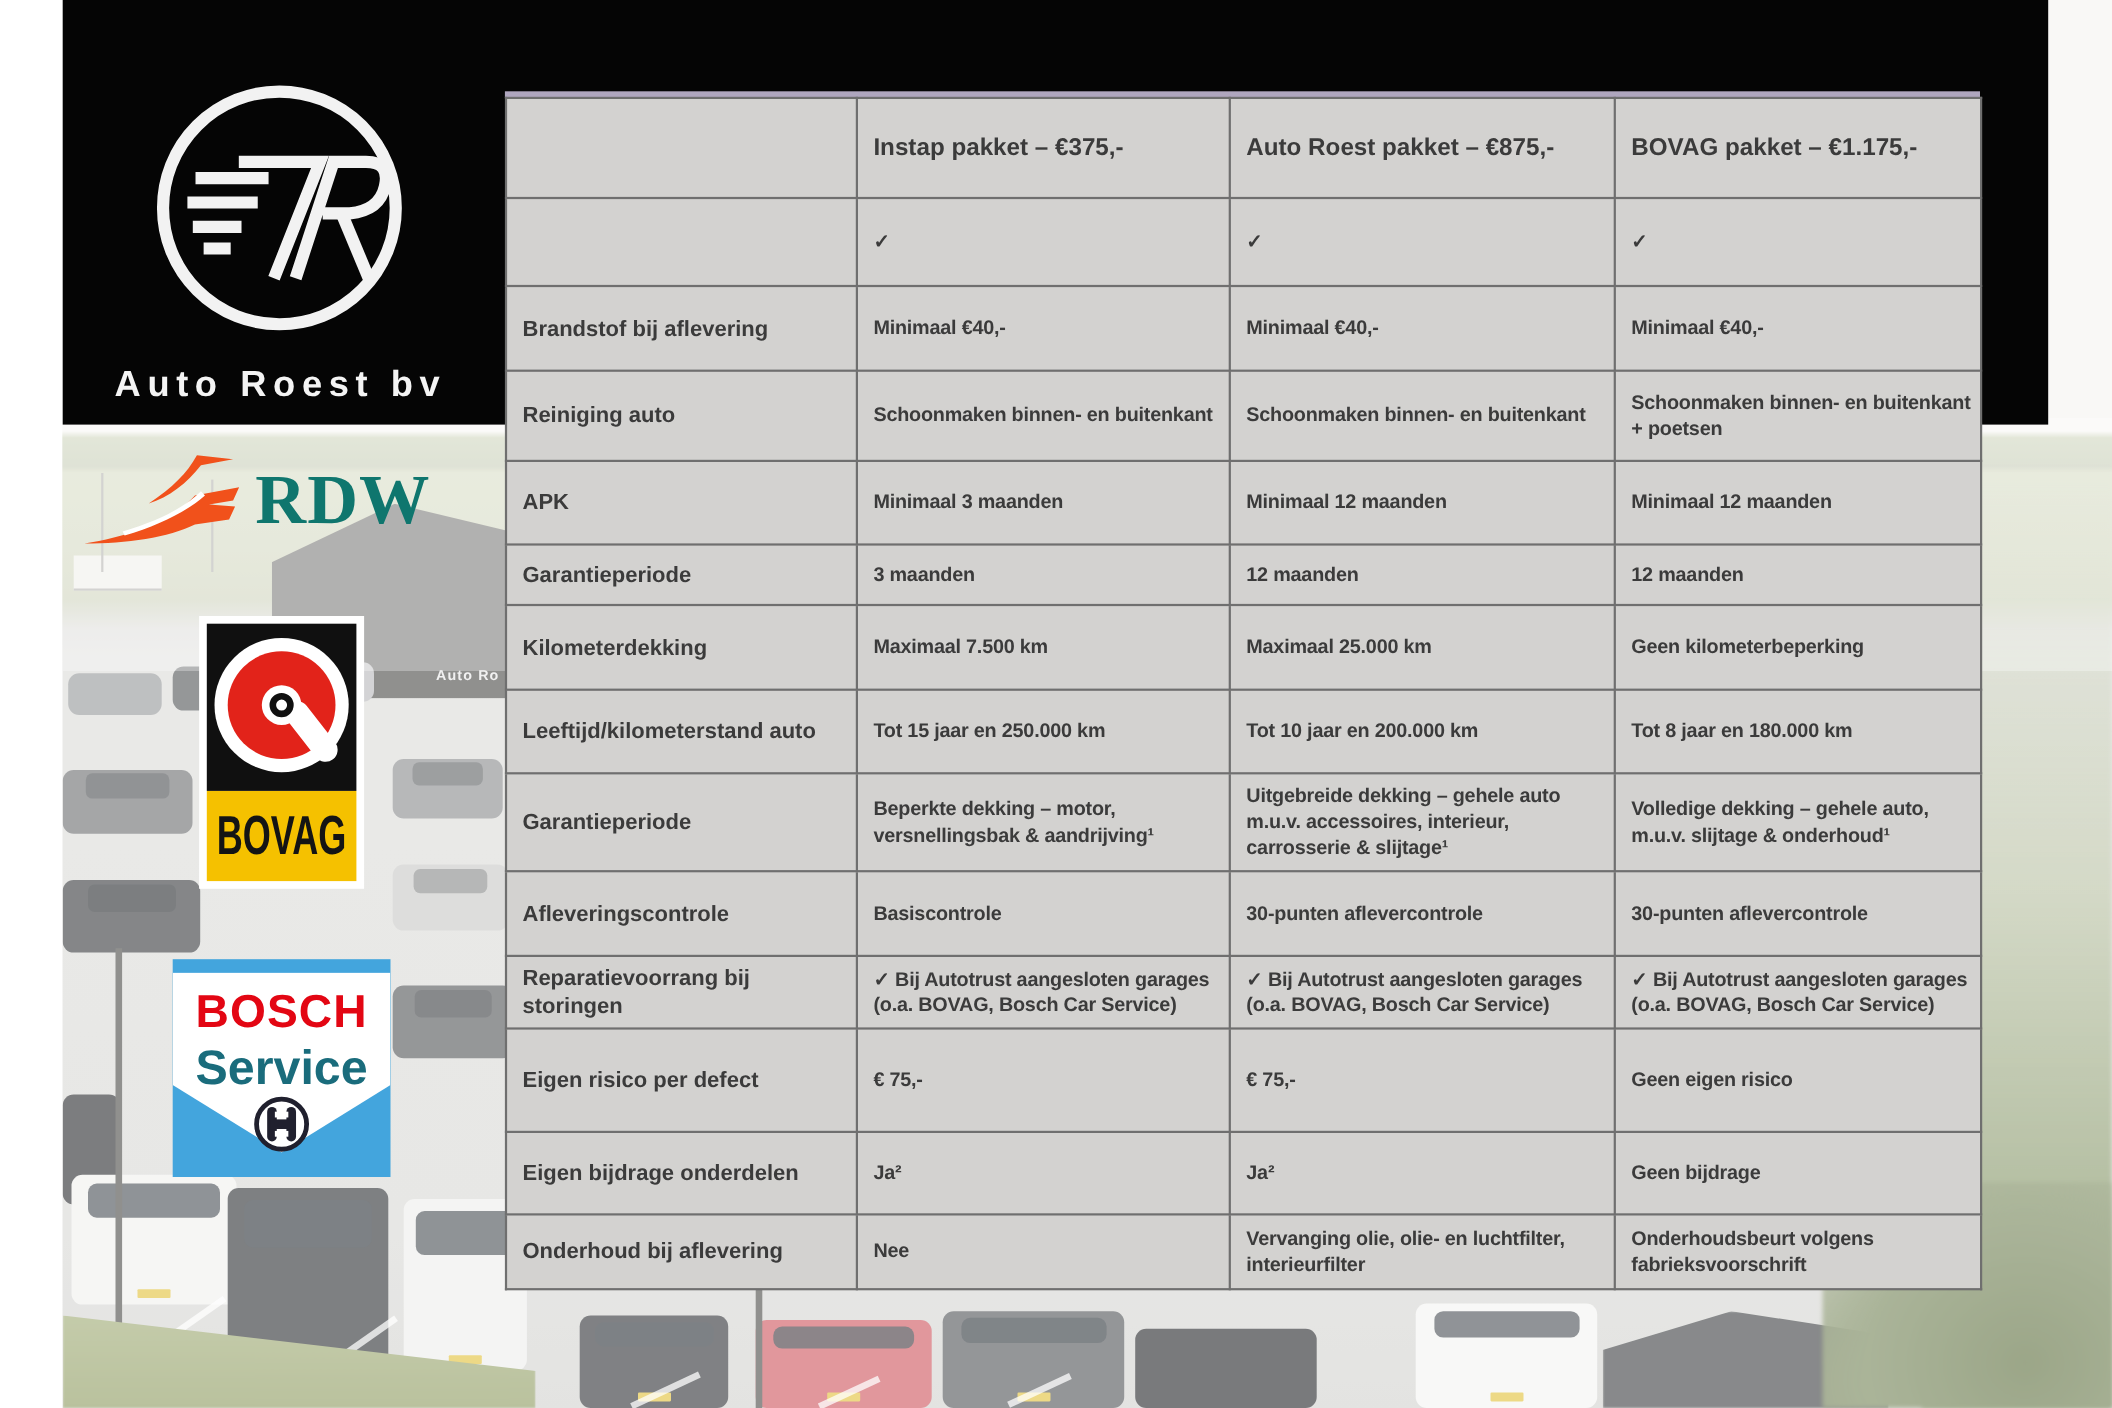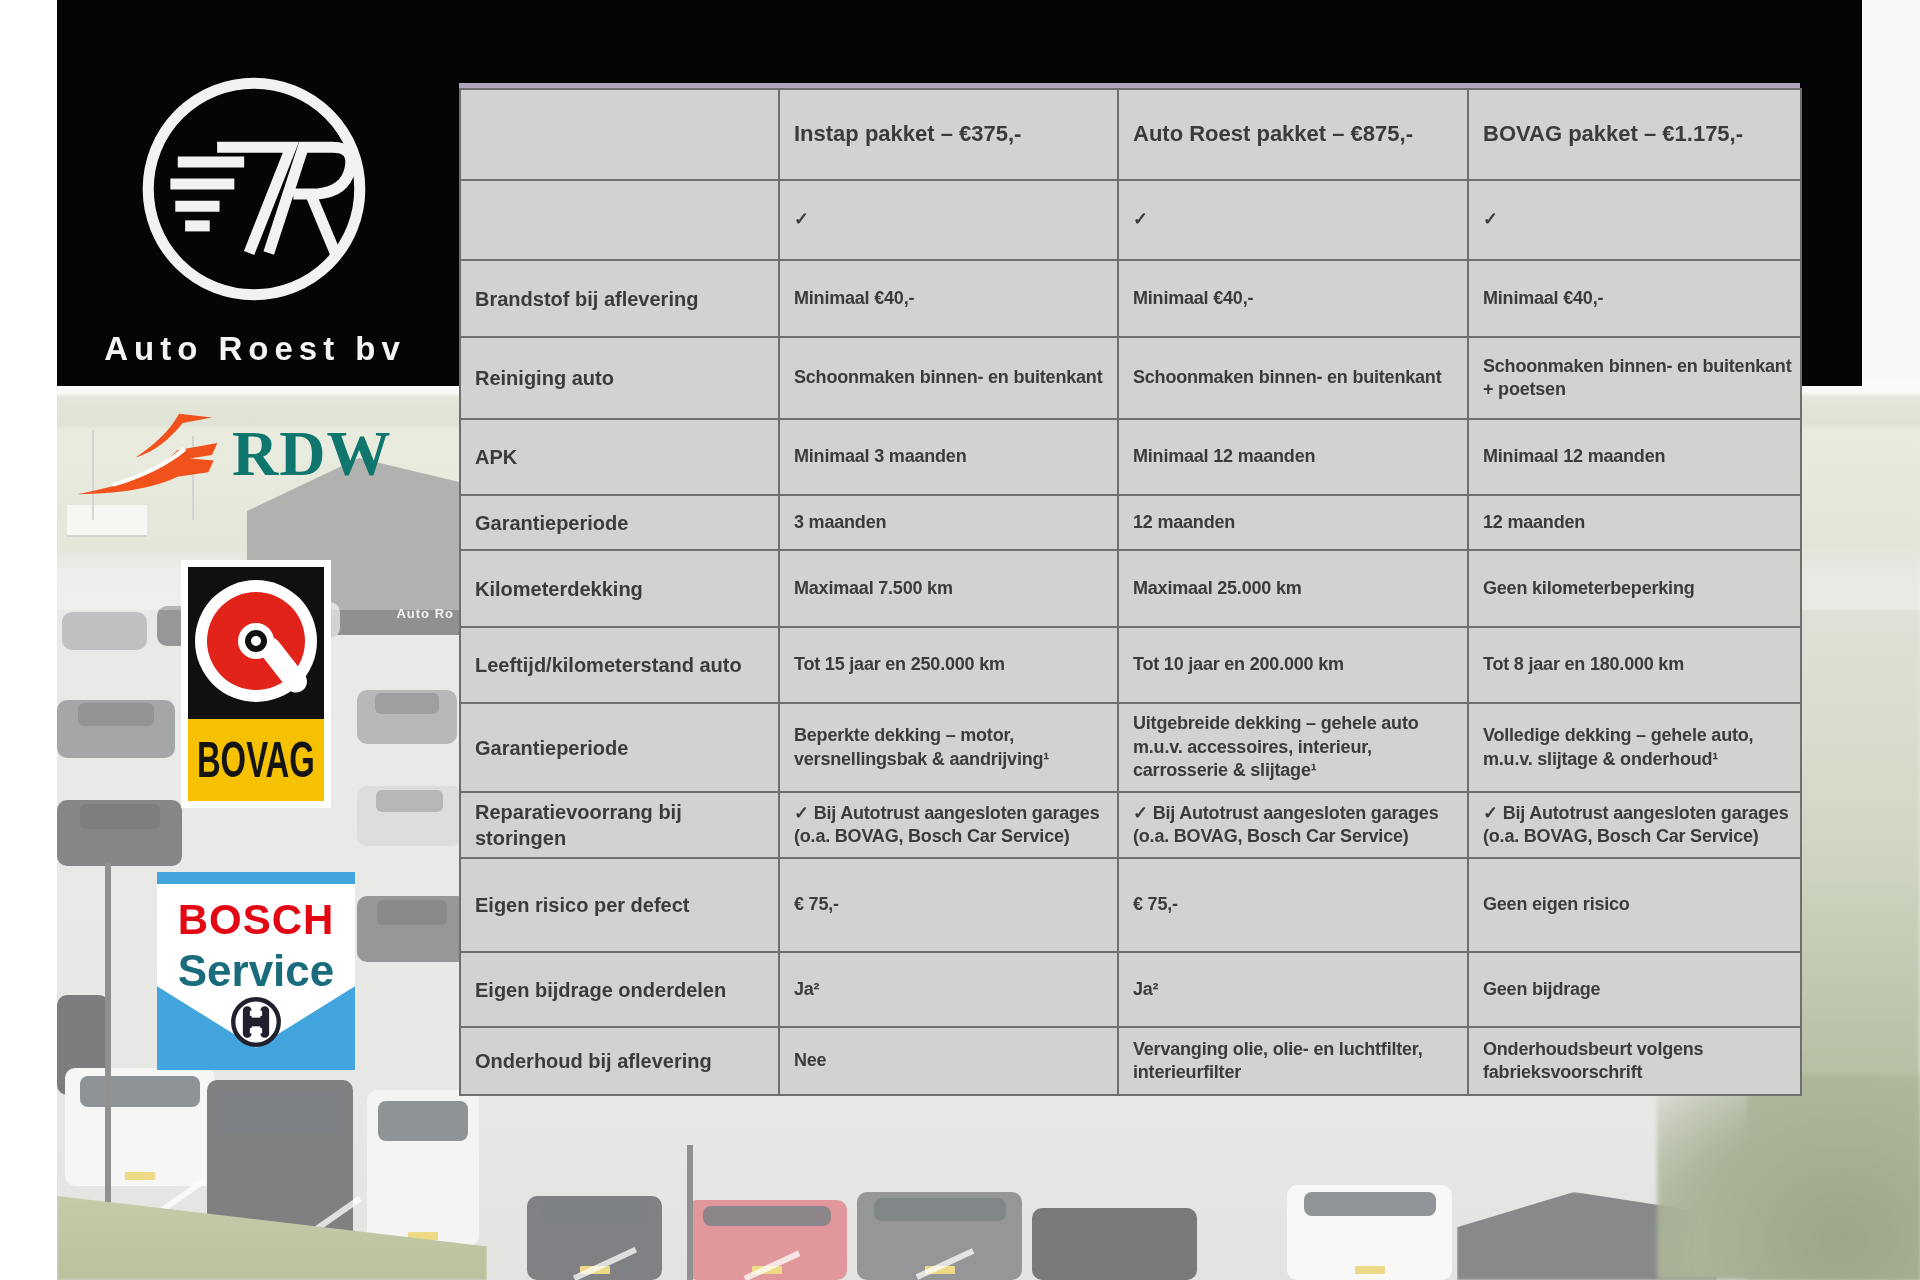--- a/index.html
+++ b/index.html
@@ -266,20 +266,26 @@
           <td>Tot 15 jaar en 250.000 km</td>
           <td>Tot 10 jaar en 200.000 km</td>
           <td>Tot 8 jaar en 180.000 km</td>
         </tr>
         <tr style="height: 89px;">
           <th>Garantieperiode</th>
           <td>Beperkte dekking – motor, versnellingsbak &amp; aandrijving¹</td>
           <td>Uitgebreide dekking – gehele auto m.u.v. accessoires, interieur, carrosserie &amp; slijtage¹</td>
           <td>Volledige dekking – gehele auto, m.u.v. slijtage &amp; onderhoud¹</td>
         </tr>
+        <tr style="height: 77px;">
+          <th>Afleveringscontrole</th>
+          <td>Basiscontrole</td>
+          <td>30-punten aflevercontrole</td>
+          <td>30-punten aflevercontrole</td>
+        </tr>
         <tr style="height: 65px;">
           <th>Reparatievoorrang bij storingen</th>
           <td>✓ Bij Autotrust aangesloten garages (o.a. BOVAG, Bosch Car Service)</td>
           <td>✓ Bij Autotrust aangesloten garages (o.a. BOVAG, Bosch Car Service)</td>
           <td>✓ Bij Autotrust aangesloten garages (o.a. BOVAG, Bosch Car Service)</td>
         </tr>
         <tr style="height: 94px; padding-left: 16px;">
           <th>Eigen risico per defect</th>
           <td>€ 75,-</td>
           <td>€ 75,-</td>

